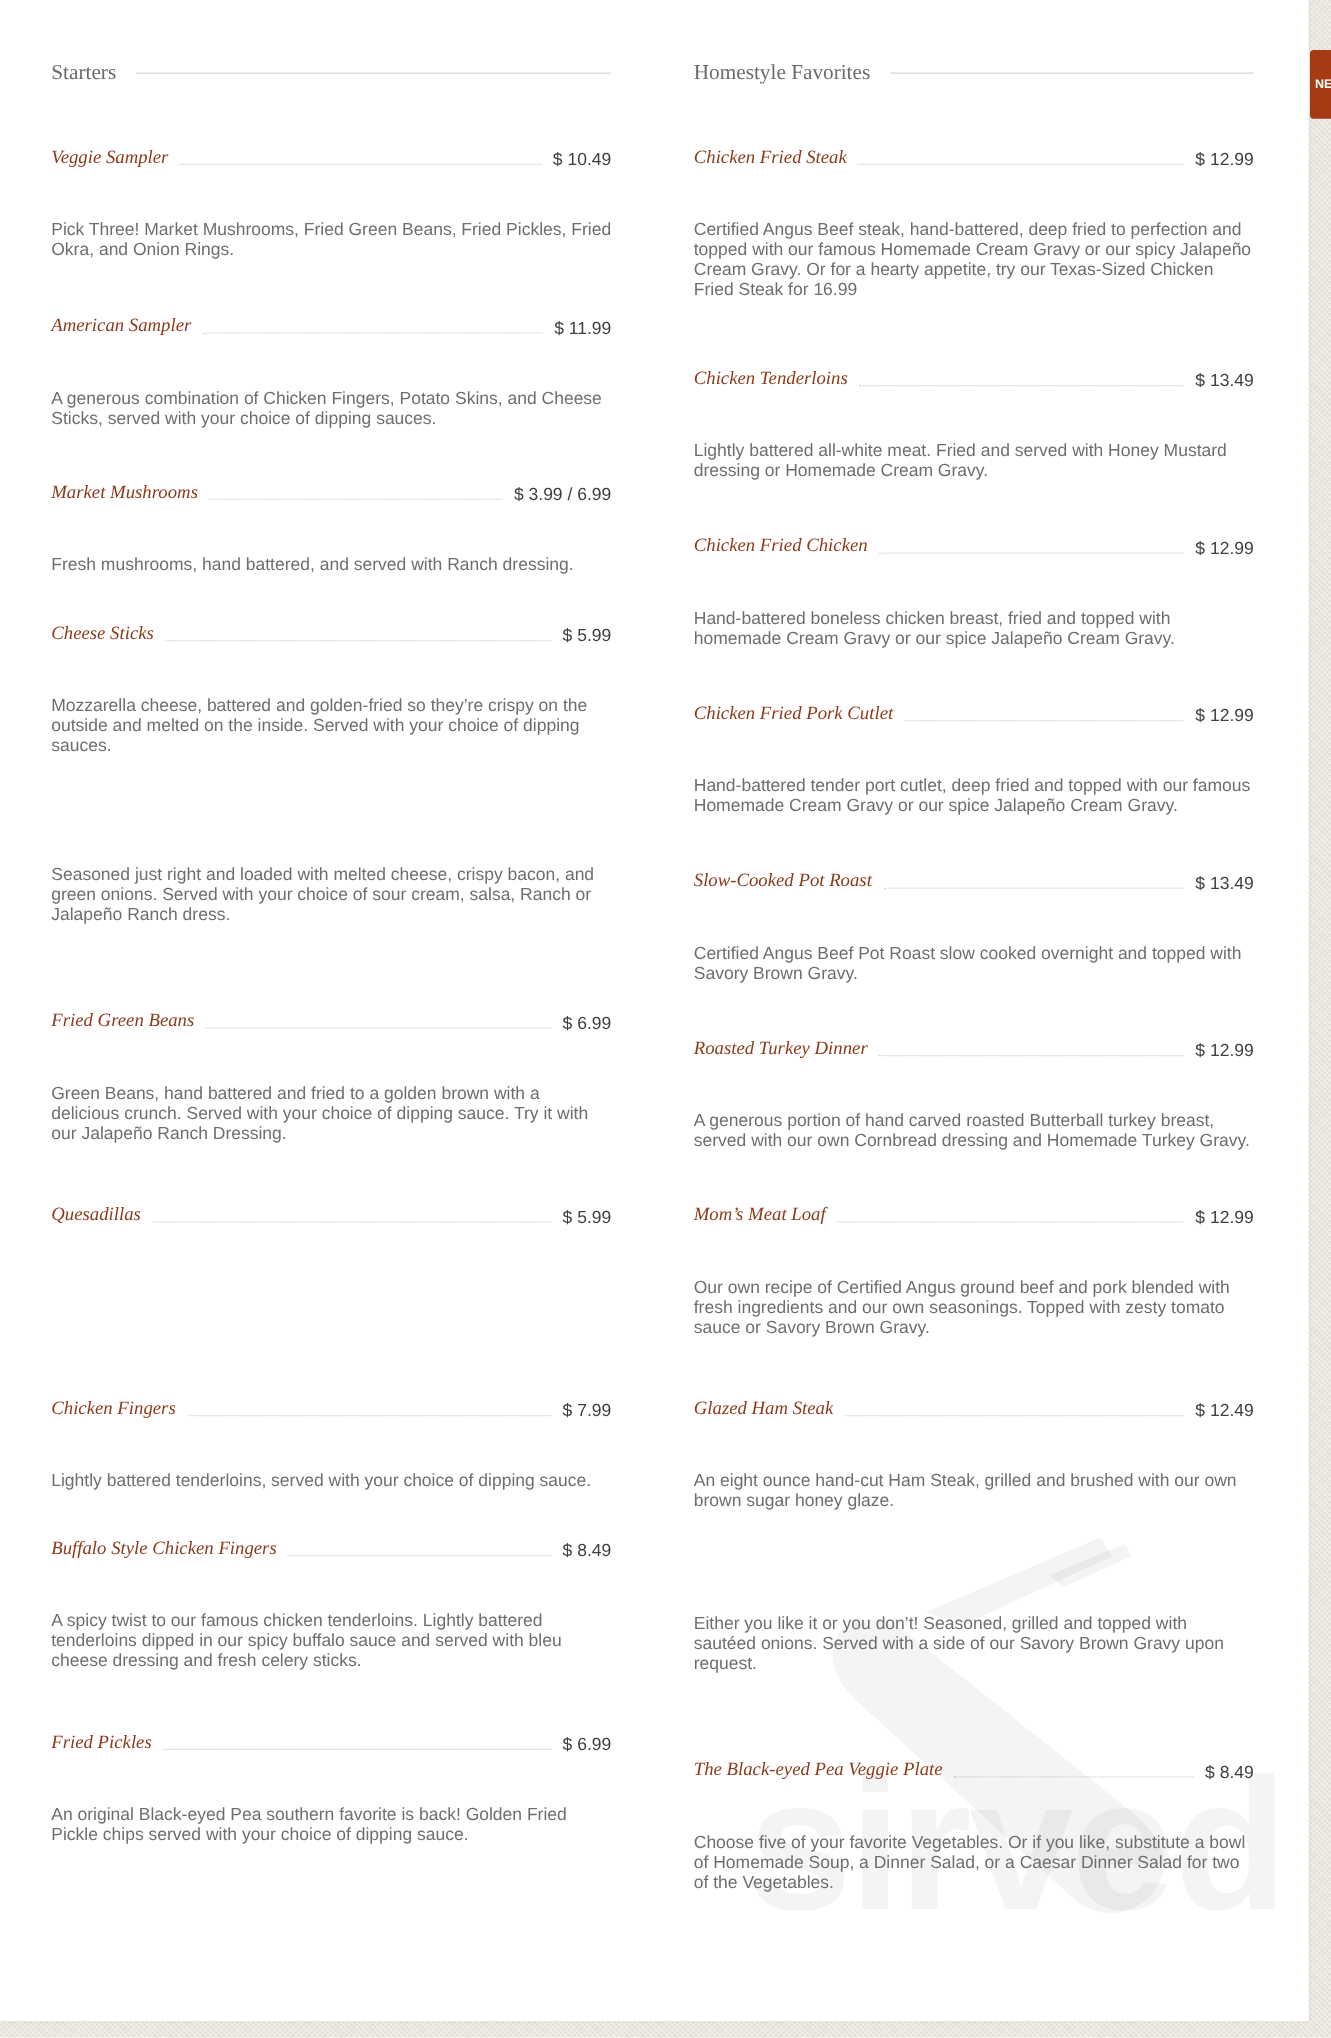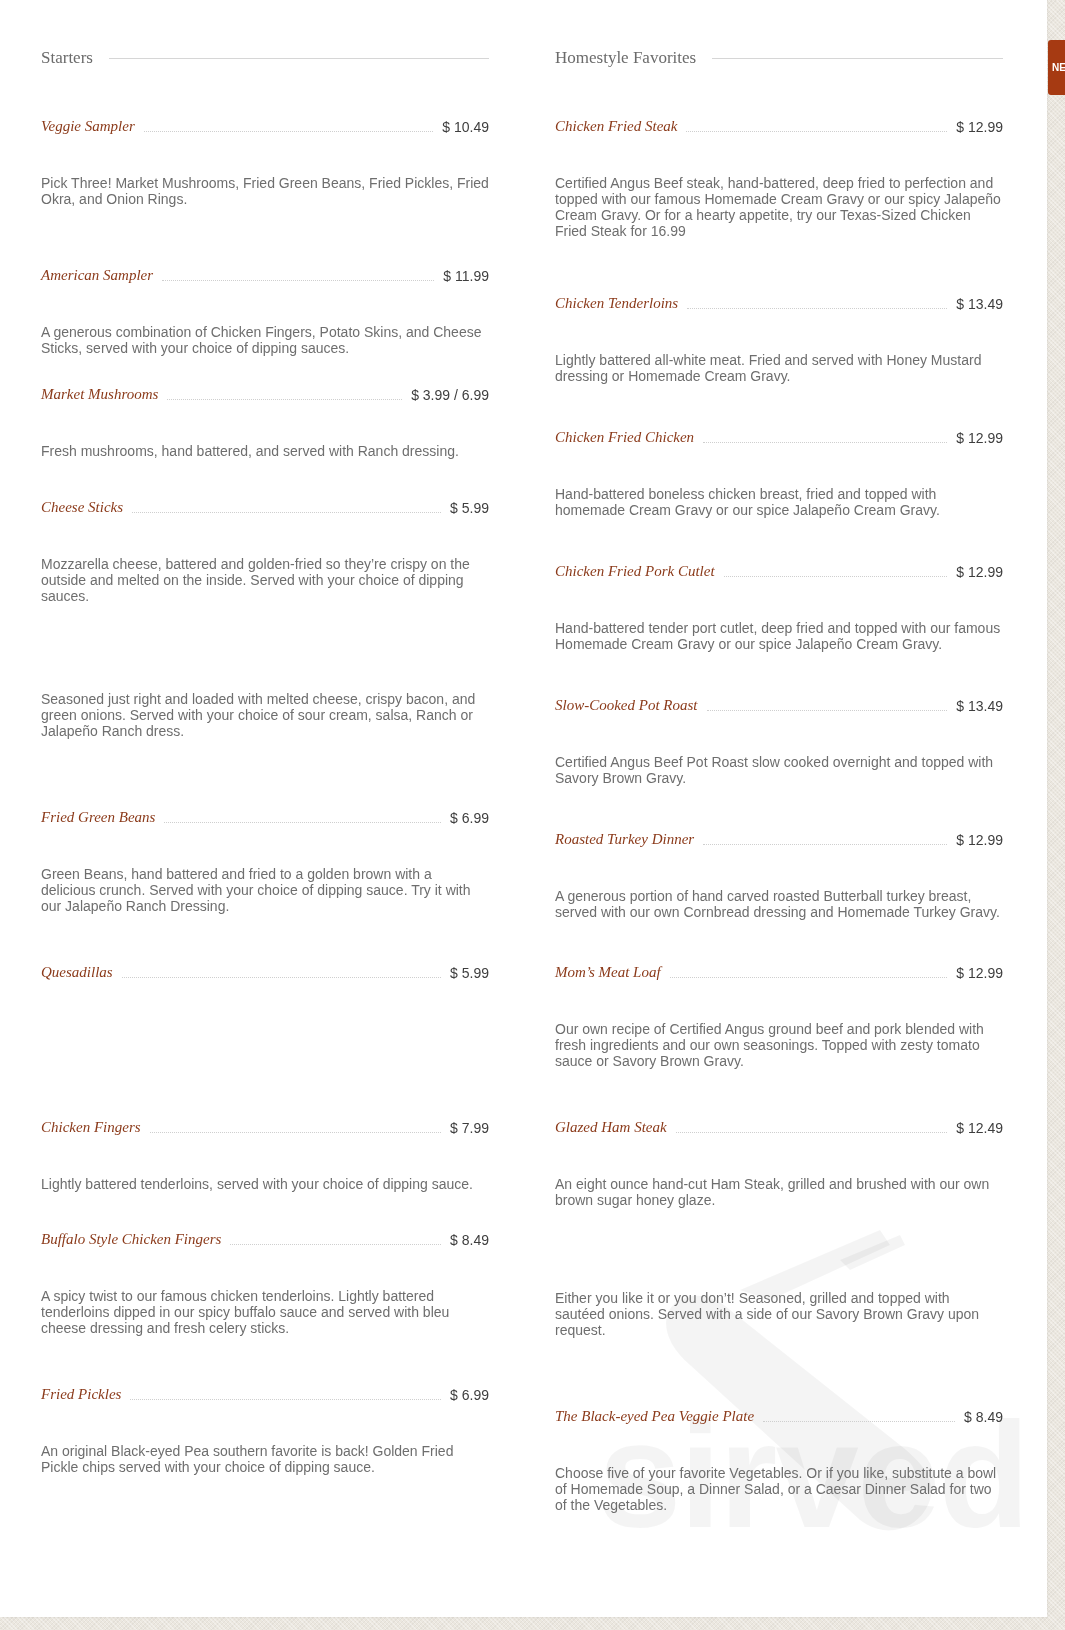--- a/index.html
+++ b/index.html
@@ -85,21 +85,21 @@
     </div>
 
     <div class="item" style="top:115px">
       <div class="item-head">
           <span class="item-name">Veggie Sampler</span>
           <span class="leader"></span>
           <span class="item-price">$ 10.49</span>
         </div>
       <div class="item-desc">Pick Three! Market Mushrooms, Fried Green Beans, Fried Pickles, Fried Okra, and Onion Rings.</div>
     </div>
-    <div class="item" style="top:264px">
+    <div class="item" style="top:250px">
       <div class="item-head">
           <span class="item-name">American Sampler</span>
           <span class="leader"></span>
           <span class="item-price">$ 11.99</span>
         </div>
       <div class="item-desc">A generous combination of Chicken Fingers, Potato Skins, and Cheese Sticks, served with your choice of dipping sauces.</div>
     </div>
     <div class="item" style="top:383px">
       <div class="item-head">
           <span class="item-name">Market Mushrooms</span>

